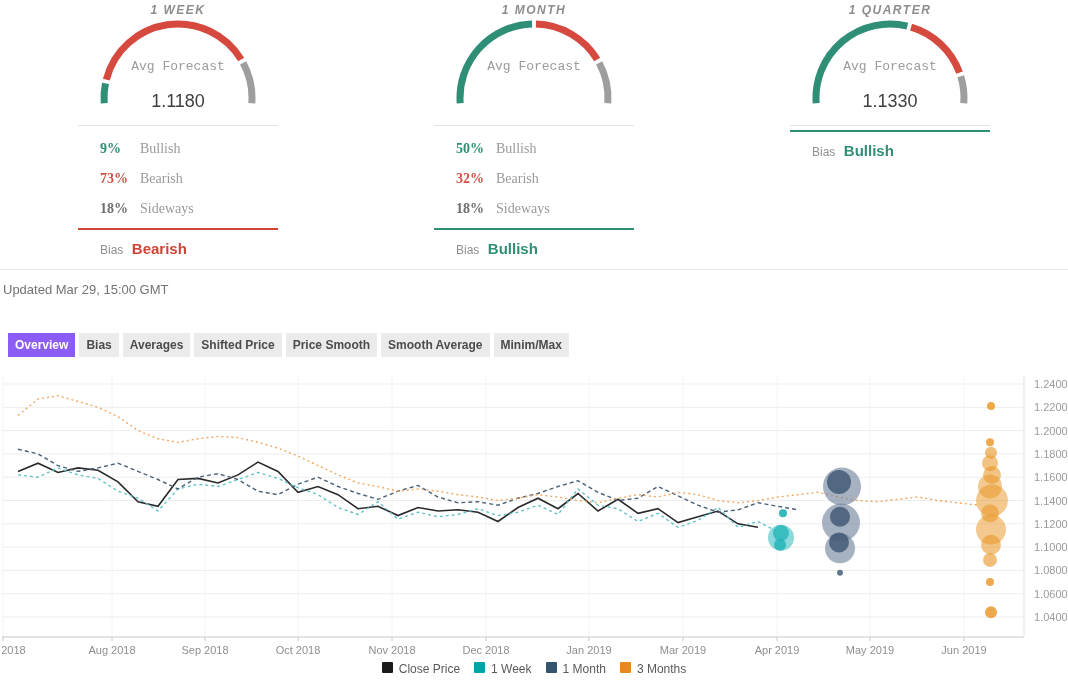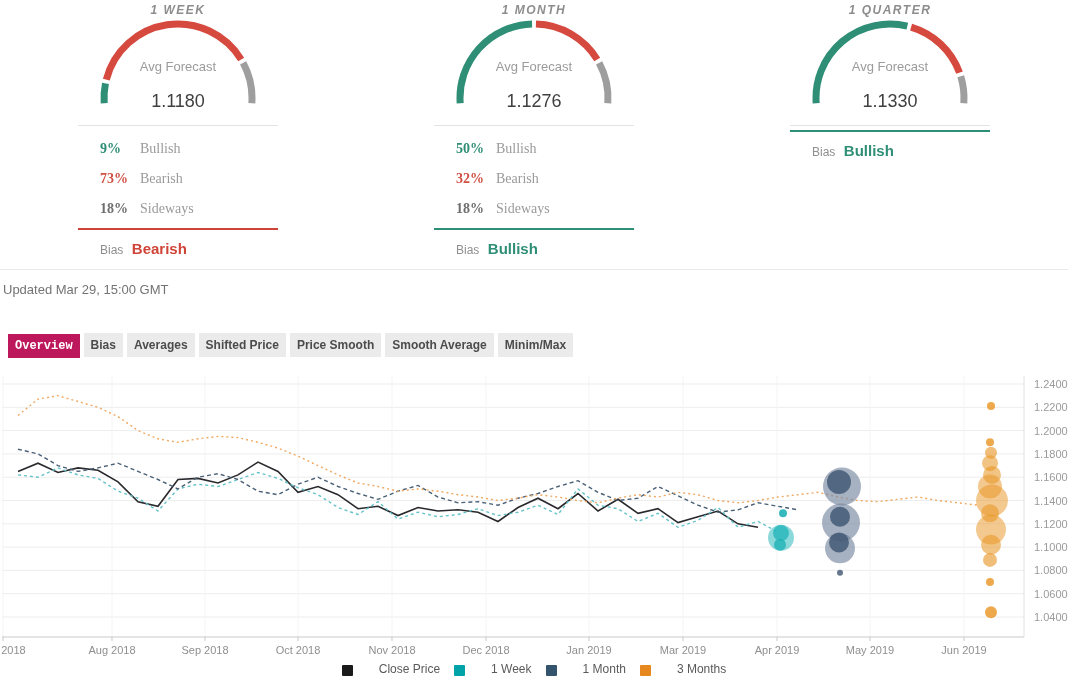--- a/index.html
+++ b/index.html
@@ -9,21 +9,21 @@
   }
   .panels { display: flex; height: 270px; border-bottom: 1px solid #eaeaea; }
   .panel { width: 356px; padding-top: 3px; }
   .panel-title {
     margin: 0; text-align: center; font-size: 12px; font-style: italic;
     font-weight: bold; color: #8d8d8d; letter-spacing: 1.5px;
   }
   .gauge { position: relative; width: 190px; height: 92px; margin: 2px auto 0; }
   .gauge svg { position: absolute; left: 0; top: 0; }
   .gauge-text { position: absolute; top: 40px; left: 0; width: 100%; text-align: center; }
-  .gauge-label { font-size: 13px; color: #9b9b9b; }
+  .gauge-label { font-size: 13px; color: #9b9b9b; font-family: Liberation Mono, monospace; }
   .gauge-value { font-size: 18px; color: #3f3f3f; margin-top: 17px; }
   .gauge-divider { width: 200px; margin: 14px auto 0; border-top: 1px solid #e3e3e3; }
   .panel-stats { width: 200px; margin: 8px auto 0; }
   .stat-row { height: 30px; line-height: 30px; padding-left: 22px; font-size: 14px; font-family: Liberation Serif, serif; }
   .stat-pct { display: inline-block; width: 40px; font-weight: bold; color: #6e6e6e; }
   .stat-label { color: #9a9a9a; }
   .pct-bullish { color: #2f8e76; }
   .pct-bearish { color: #d05045; }
   .stats-divider { width: 200px; margin: 4px auto 0; height: 2px; background: #999; }
   .bias-row { width: 200px; margin: 10px auto 0; padding-left: 22px; }
@@ -33,25 +33,25 @@
   .bias-red .bias-value { color: #cf4437; }
   .bias-green .stats-divider { background: #2f8e76; }
   .bias-green .bias-value { color: #2f8e76; }
   .updated { margin: 12px 0 0 3px; font-size: 13px; color: #737373; }
   .tabs { margin: 36px 0 0 8px; height: 24px; }
   .tab {
     display: inline-block; padding: 5px 7px; margin-right: 4px;
     background: #ebebeb; color: #4c4c4c; font-size: 12px; font-weight: bold;
     border: none; cursor: pointer; font-family: "Liberation Sans", sans-serif;
   }
-  .tab.active { background: #be185d; color: #fff; font-family: Liberation Mono, monospace; }
+  .tab.active { background: #8b5cf6; color: #fff; }
   .chart-wrap { margin-top: 17px; }
   #chart-svg { display: block; }
   .legend { display: flex; justify-content: center; margin-top: 3px; font-size: 12px; color: #5a5a5a; }
-  .legend-item { display: flex; align-items: flex-end; margin: 0 7px; cursor: pointer; gap: 20px; }
+  .legend-item { display: flex; align-items: flex-start; margin: 0 7px; cursor: pointer; }
   .legend-swatch { width: 11px; height: 11px; border-radius: 1px; margin-right: 6px; display: inline-block; }
 </style>
 </head>
 <body>
 
 <div class="panels">
 
   <section class="panel bias-red">
     <h3 class="panel-title">1 WEEK</h3>
     <div class="gauge">
@@ -87,21 +87,20 @@
   <section class="panel bias-green">
     <h3 class="panel-title">1 MONTH</h3>
     <div class="gauge">
       <svg width="190" height="92" viewBox="0 0 190 92">
           <path d="M 21.18 84.16 A 74 74 0 0 1 93.06 5.03" stroke="#2f8e76" stroke-width="7" fill="none"></path>
           <path d="M 96.94 5.03 A 74 74 0 0 1 158.20 40.51" stroke="#d6493f" stroke-width="7" fill="none"></path>
           <path d="M 160.13 43.87 A 74 74 0 0 1 168.82 84.16" stroke="#9e9e9e" stroke-width="7" fill="none"></path>
         </svg>
       <div class="gauge-text">
         <div class="gauge-label">Avg Forecast</div>
-        <div class="gauge-value">1.1276</div>
       </div>
     </div>
     <div class="gauge-divider"></div>
     <div class="panel-stats">
       <div class="stat-row">
         <span class="stat-pct pct-bullish">50%</span><span class="stat-label">Bullish</span>
       </div>
       <div class="stat-row">
         <span class="stat-pct pct-bearish">32%</span><span class="stat-label">Bearish</span>
       </div>

